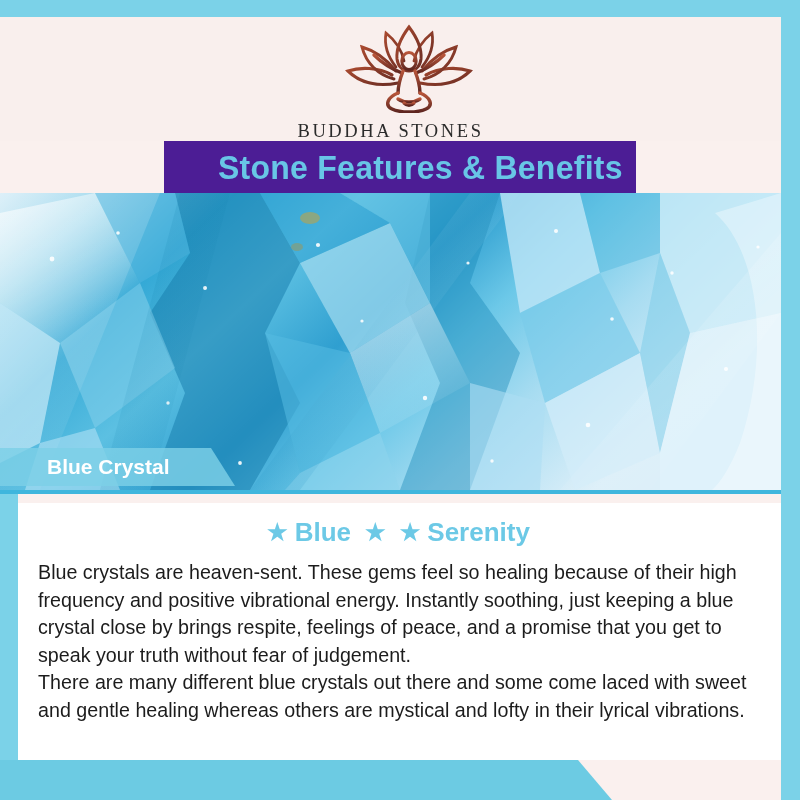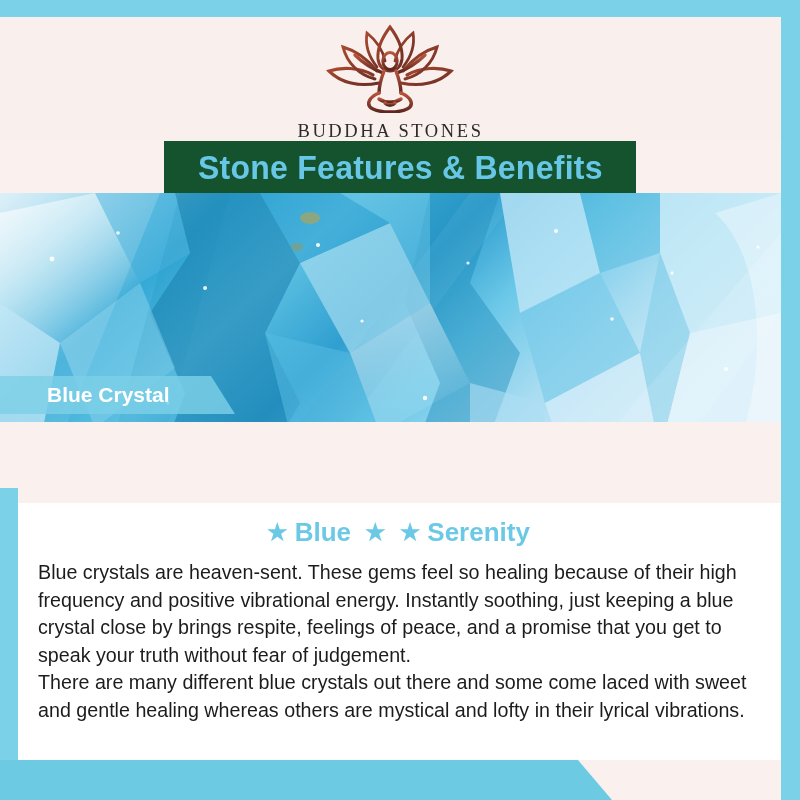--- a/index.html
+++ b/index.html
@@ -30,50 +30,50 @@
     clip-path:polygon(0 0, 578px 0, 612px 40px, 0 40px);
   }
 
   
   #header{
     position:absolute; left:0; top:17px; width:781px; height:124px;
     background:#f9efed;
     display:flex; flex-direction:column;
     align-items:center; justify-content:flex-start;
   }
-  #logo-wrap{ margin-top:4px; display:flex; flex-direction:column; align-items:center; }
+  #logo-wrap{ margin-top:4px; display:flex; flex-direction:column; align-items:flex-end; }
   #lotus-icon{ display:block; }
   #brand-name{
     font-family:"Liberation Serif", serif;
     font-size:18.5px;
     letter-spacing:2.6px;
     color:#2b2b2b;
     margin-top:4px;
     white-space:nowrap;
   }
 
   
   #title-banner{
     position:absolute; left:164px; top:141px; width:472px; height:52px;
-    background:#14532d;
-    display:flex; align-items:center; justify-content:center;
+    background:#4c1d95;
+    display:flex; align-items:center; justify-content:flex-end;
   }
   #title-text{
     font-family:"Liberation Sans Narrow","Liberation Sans", sans-serif;
     font-weight:bold;
     font-size:34px;
     color:#68c6e6;
     letter-spacing:.3px;
     transform:scaleX(.94);
     white-space:nowrap;
   }
 
   
   #hero{
-    position:absolute; left:0; top:193px; width:781px; height:229px;
+    position:absolute; left:0; top:193px; width:781px; height:301px;
     overflow:hidden;
     background:#3fb6dd;
   }
   #hero-photo{ position:absolute; inset:0; }
 
   #caption-banner{
     position:absolute; left:0; bottom:8px; height:38px; width:235px;
     background:rgba(125,208,230,.82);
     clip-path:polygon(0 0, 211px 0, 235px 38px, 0 38px);
     display:flex; align-items:center;

